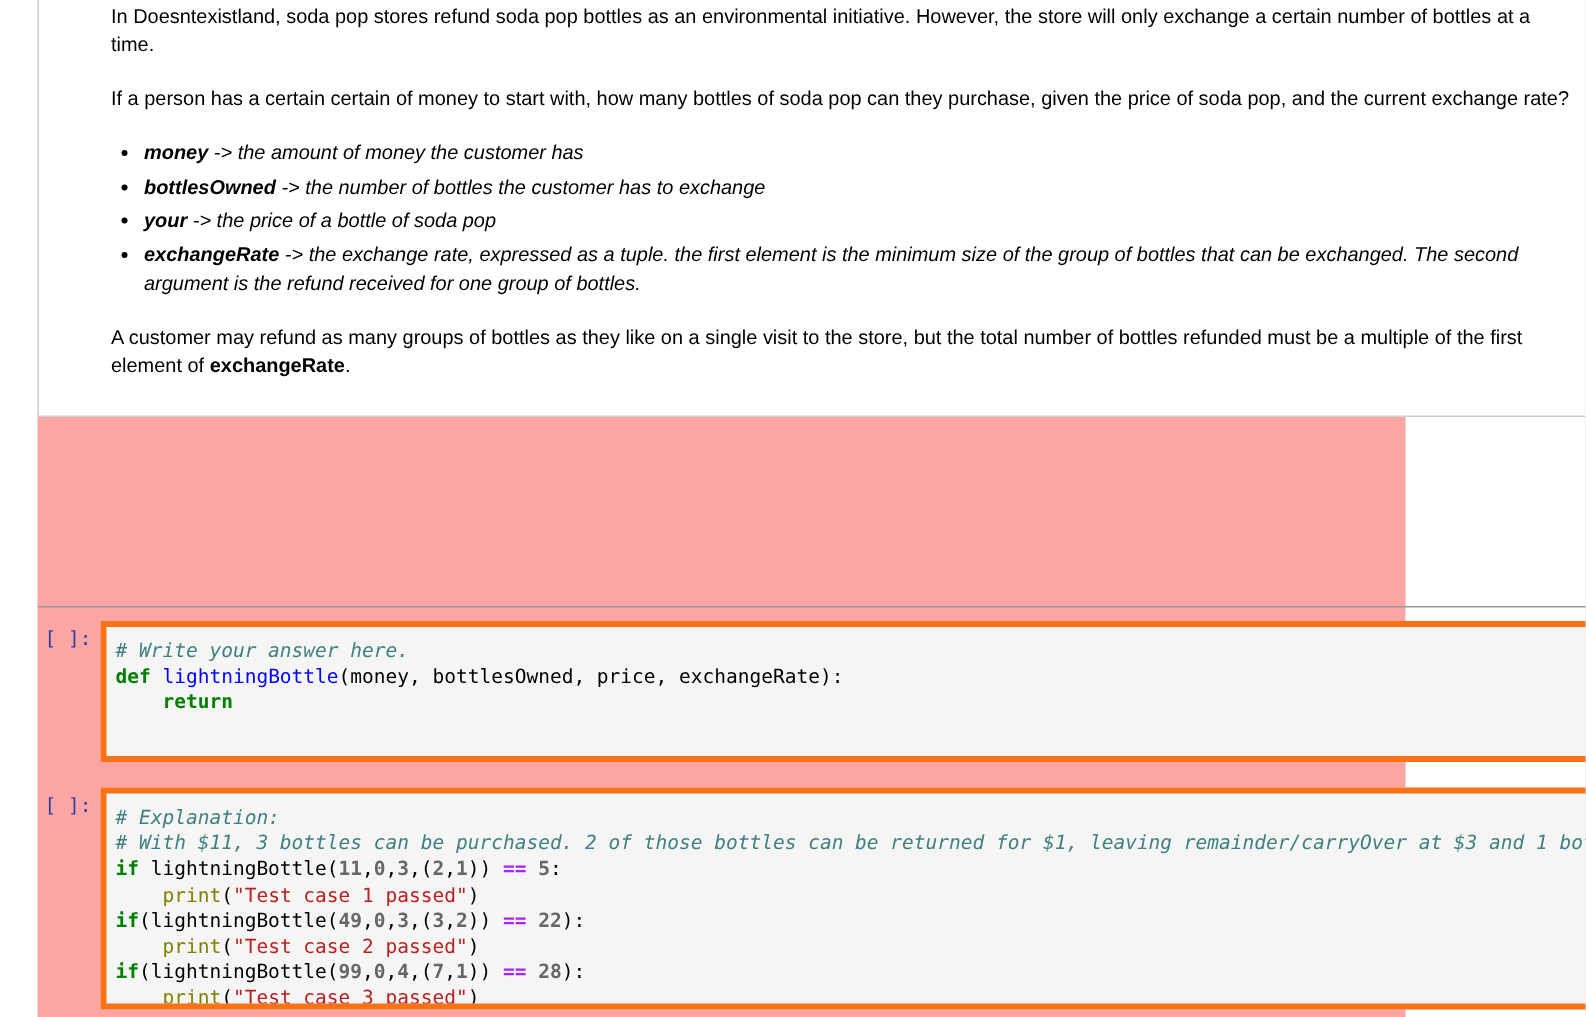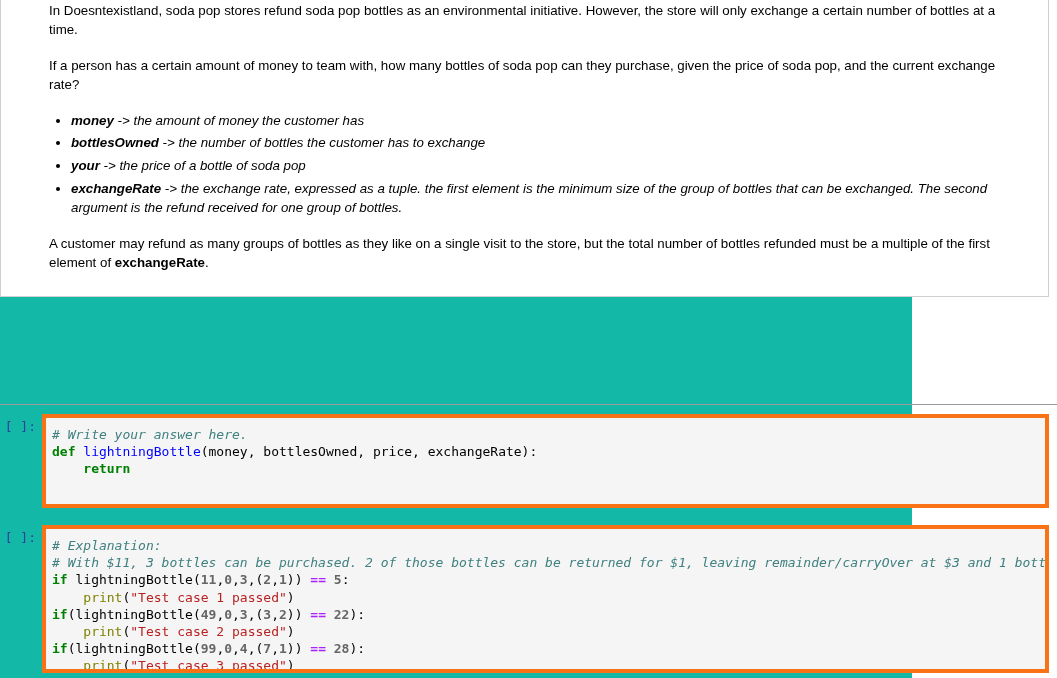--- a/index.html
+++ b/index.html
@@ -12,21 +12,22 @@
   }
   body {
     font-family: "Liberation Sans", sans-serif;
     color: #000000;
   }
 
   .notebook {
     width: 912px;
     height: 678px;
     position: relative;
-    background: #14b8a6;
+    background: #fca5a5;
+    margin-left: 25px;
   }
 
   
   .md-cell {
     position: absolute;
     left: 0px;
     top: -12px;
     width: 1049px;
     border: 1px solid #cfcfcf;
     border-top: none;
@@ -132,21 +133,21 @@
 </head>
 <body>
 
 <div class="notebook">
 
   <div class="md-cell">
     <div class="md-body">
 
       <p>In Doesntexistland, soda pop stores refund soda pop bottles as an environmental initiative. However, the store will only exchange a certain number of bottles at a time.</p>
 
-      <p>If a person has a certain amount of money to team with, how many bottles of soda pop can they purchase, given the price of soda pop, and the current exchange rate?</p>
+      <p>If a person has a certain certain of money to start with, how many bottles of soda pop can they purchase, given the price of soda pop, and the current exchange rate?</p>
 
 
       <ul>
         <li><b>money</b><span> -&gt; the amount of money the customer has</span></li>
         <li><b>bottlesOwned</b><span> -&gt; the number of bottles the customer has to exchange</span></li>
         <li><b>your</b><span> -&gt; the price of a bottle of soda pop</span></li>
         <li><b>exchangeRate</b><span> -&gt; the exchange rate, expressed as a tuple. the first element is the minimum size of the group of bottles that can be exchanged. The second argument is the refund received for one group of bottles.</span></li>
       </ul>
 
       <p><span>A customer may refund as many groups of bottles as they like on a single visit to the store, but the total number of bottles refunded must be a multiple of the first element of </span><b>exchangeRate</b><span>.</span></p>

